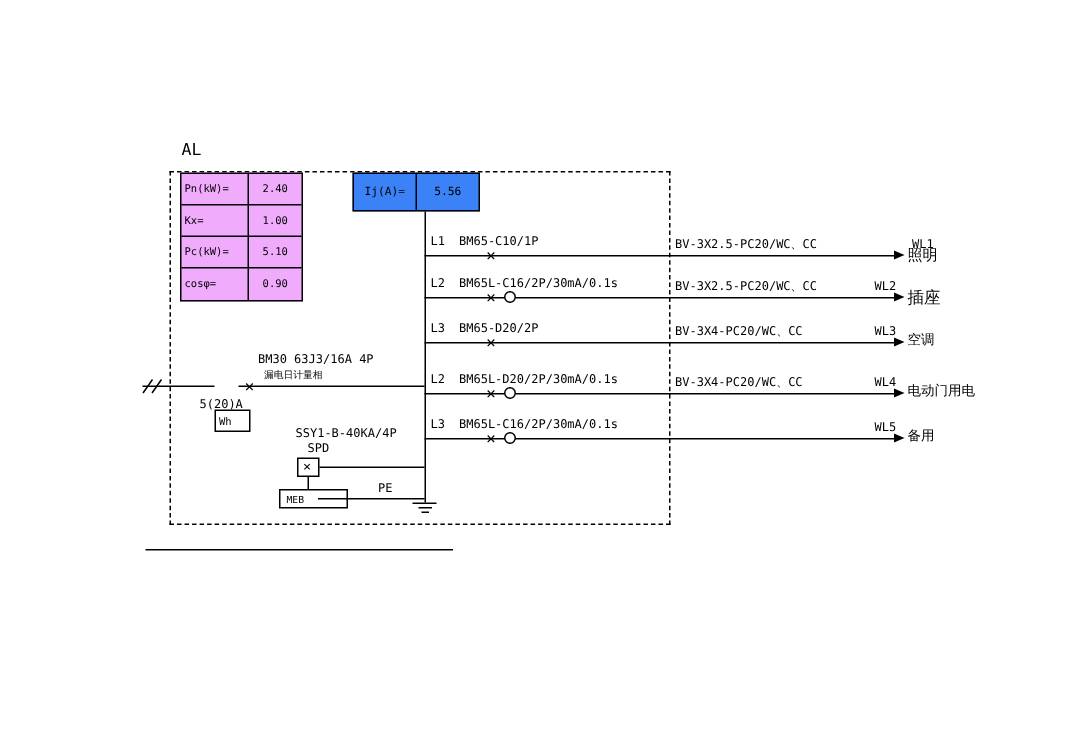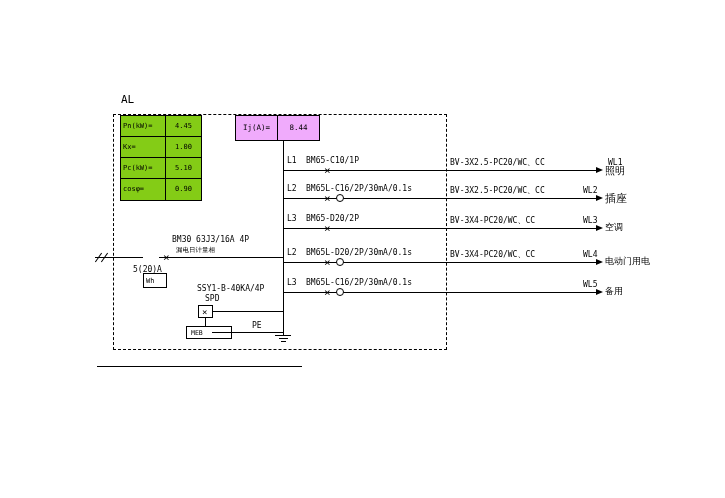--- a/index.html
+++ b/index.html
@@ -7,56 +7,56 @@
          font-family:"DejaVu Sans Mono",monospace;color:#000;}
   .t{position:absolute;white-space:nowrap;font-size:8px;line-height:1.1;}
   .cn{font-family:"DejaVu Sans","Liberation Sans",sans-serif;}
   .hl{position:absolute;height:1px;background:#000;}
   .vl{position:absolute;width:1px;background:#000;}
   .box{position:absolute;border:1px solid #000;background:#fff;box-sizing:border-box;}
   .dash{position:absolute;border:1px dashed #000;box-sizing:border-box;}
   .x{position:absolute;font-size:11px;line-height:11px;font-family:"DejaVu Sans Mono",monospace;}
   .rcd{position:absolute;width:6px;height:6px;border:1px solid #000;border-radius:50%;background:#fff;box-sizing:content-box;}
   .arrow{position:absolute;width:0;height:0;border-top:3px solid transparent;border-bottom:3px solid transparent;border-left:7px solid #000;}
-  .ptable{position:absolute;left:120px;top:115px;width:82px;background:#84cc16;border:1px solid #000;
+  .ptable{position:absolute;left:120px;top:115px;width:82px;background:#f0abfc;border:1px solid #000;
           display:grid;grid-template-columns:45px 1fr;box-sizing:border-box;}
   .ptable .c{border-bottom:1px solid #000;height:21px;font-size:7px;line-height:21px;padding:0 2px;box-sizing:border-box;overflow:hidden;}
   .ptable .c.lab{border-right:1px solid #000;}
   .ptable .c.val{text-align:center;}
   .ptable .c.last{border-bottom:none;}
-  .cbox{position:absolute;left:235px;top:115px;width:85px;height:26px;background:#f0abfc;border:1px solid #000;
+  .cbox{position:absolute;left:235px;top:115px;width:85px;height:26px;background:#3b82f6;border:1px solid #000;
         display:flex;box-sizing:border-box;}
   .cbox .c{font-size:7.5px;line-height:24px;text-align:center;box-sizing:border-box;}
   .cbox .lab{width:42px;border-right:1px solid #000;}
   .cbox .val{flex:1;}
   .slash{position:absolute;width:1px;height:11px;background:#000;transform:rotate(35deg);}
 </style>
 </head>
 <body>
 
 <div id="stage">
 
   <div class="t" style="left:121px;top:94px;font-size:11px;">AL</div>
 
   <div class="dash" style="left:113px;top:114px;width:334px;height:236px;"></div>
 
   <div class="ptable">
     <div class="c lab">Pn(kW)=</div>
-    <div class="c val">4.45</div>
+    <div class="c val">2.40</div>
     <div class="c lab">Kx=</div>
     <div class="c val">1.00</div>
     <div class="c lab">Pc(kW)=</div>
     <div class="c val">5.10</div>
     <div class="c lab last">cosφ=</div>
     <div class="c val last">0.90</div>
   </div>
 
   <div class="cbox">
     <div class="c lab">Ij(A)=</div>
-    <div class="c val">8.44</div>
+    <div class="c val">5.56</div>
   </div>
 
   <div class="vl" style="left:283px;top:141px;height:194px;"></div>
 
   <div class="hl" style="left:95px;top:257px;width:48px;"></div>
   <div class="slash" style="left:98px;top:252px;"></div>
   <div class="slash" style="left:104px;top:252px;"></div>
   <div class="box" style="left:143px;top:249px;width:24px;height:15px;margin-top:24px;">
     <div class="t" style="left:2px;top:4px;font-size:7px;">Wh</div>
   </div>

